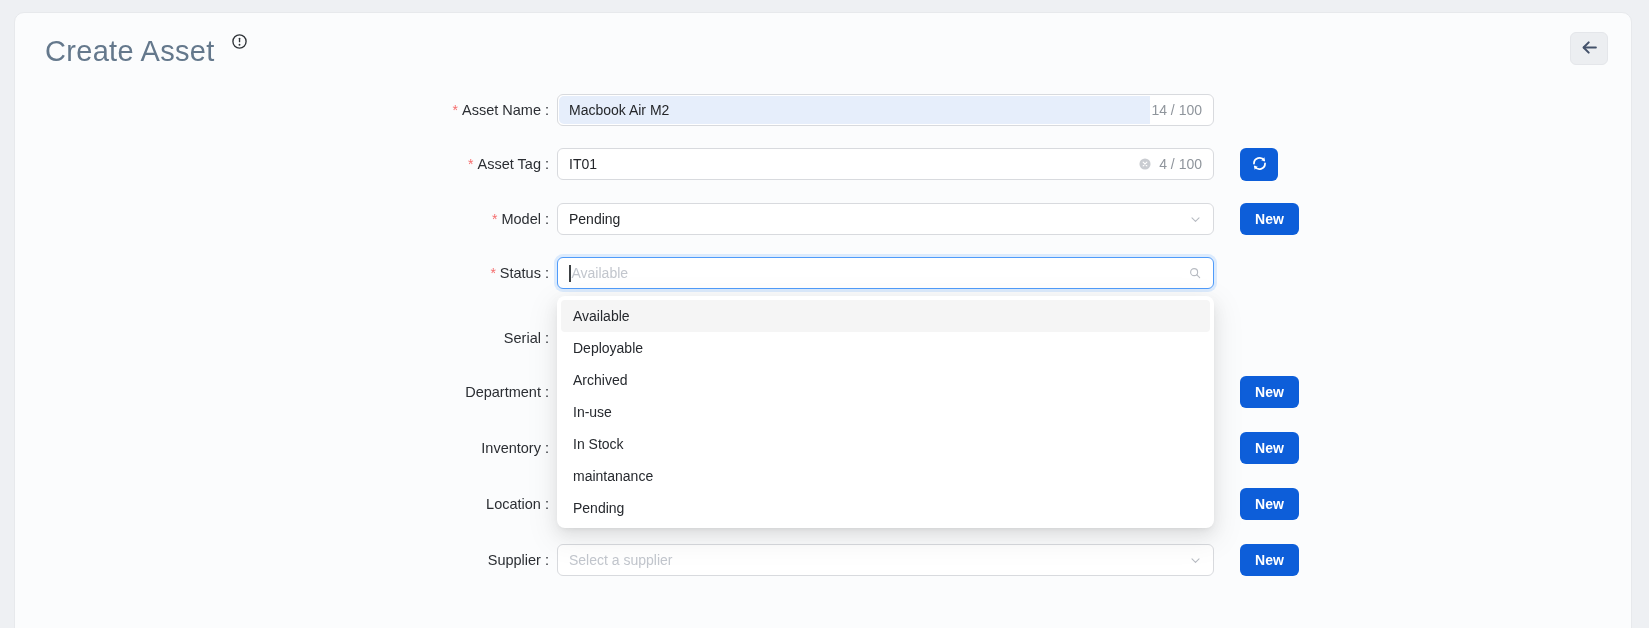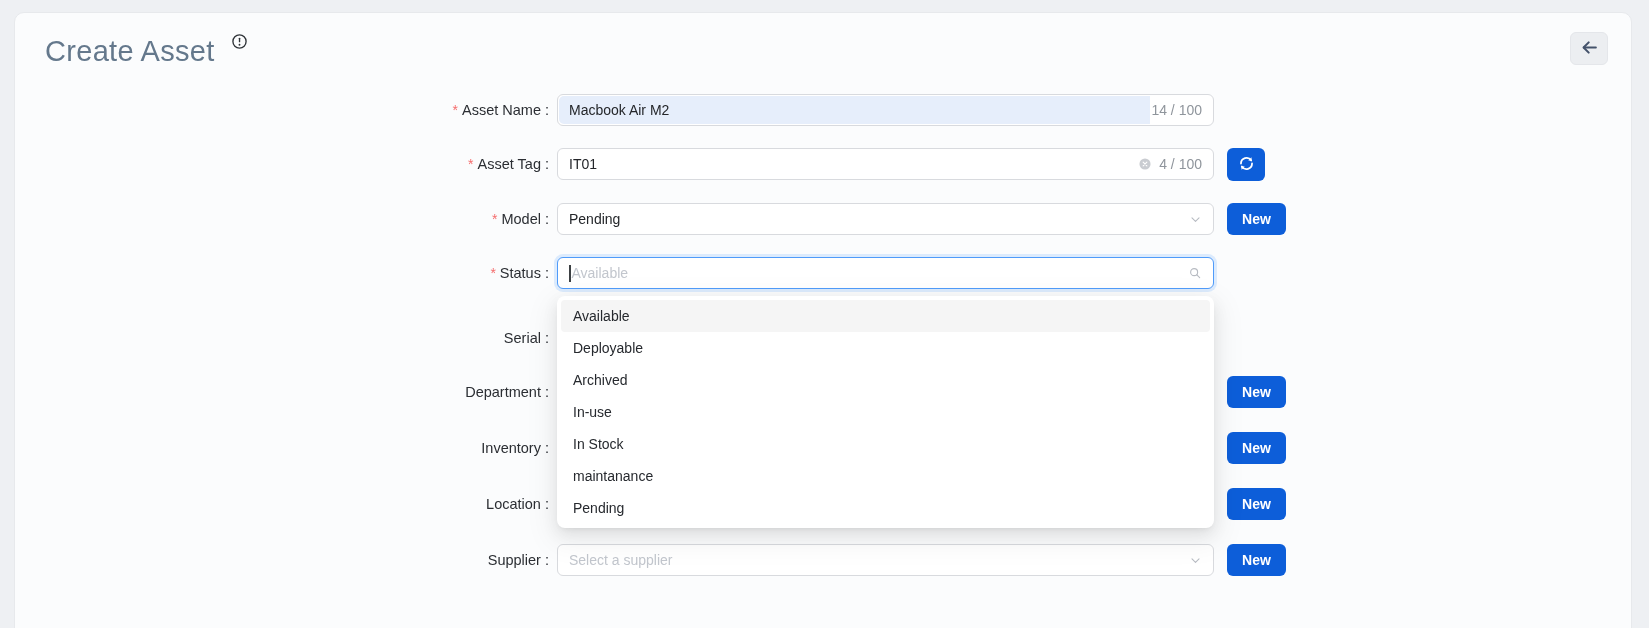--- a/index.html
+++ b/index.html
@@ -34,21 +34,21 @@
     display:flex; align-items:center; padding:0 11px; font-size:14px; color:#24262a; position:relative; cursor:text;
   }
   .select-box { cursor:pointer; }
   .focused { border-color:#4f9bfa; box-shadow:0 0 0 3px rgba(64,150,255,.16); }
   .value { flex:1; position:relative; z-index:1; white-space:nowrap; }
   .placeholder { flex:1; color:#c2c6cd; white-space:nowrap; }
   .caret { display:inline-block; width:1.5px; height:17px; background:#3c4043; vertical-align:-4px; margin-right:1px; }
   .autofill-strip { position:absolute; left:1px; top:1px; bottom:1px; width:591px; background:#e6eefb; border-radius:5px 0 0 5px; }
   .counter { color:#8f959c; margin-left:7px; position:relative; z-index:1; white-space:nowrap; }
   .suffix-icon { display:flex; align-items:center; margin-left:8px; }
-  .action-col { margin-left:13px; }
+  .action-col { margin-left:26px; }
   .btn-primary {
     min-width:59px; height:32px; background:#0d5ed9; color:#fff; border:none; border-radius:6px;
     font-size:14px; font-weight:600; cursor:pointer; padding:0 13px; font-family:inherit;
   }
   .btn-icon {
     width:38px; height:33px; background:#0d5ed9; border:none; border-radius:6px;
     display:flex; align-items:center; justify-content:center; cursor:pointer; padding:0;
   }
   .dropdown {
     position:absolute; top:39px; left:0; width:657px; background:#fff; border-radius:8px; padding:4px 4px;

